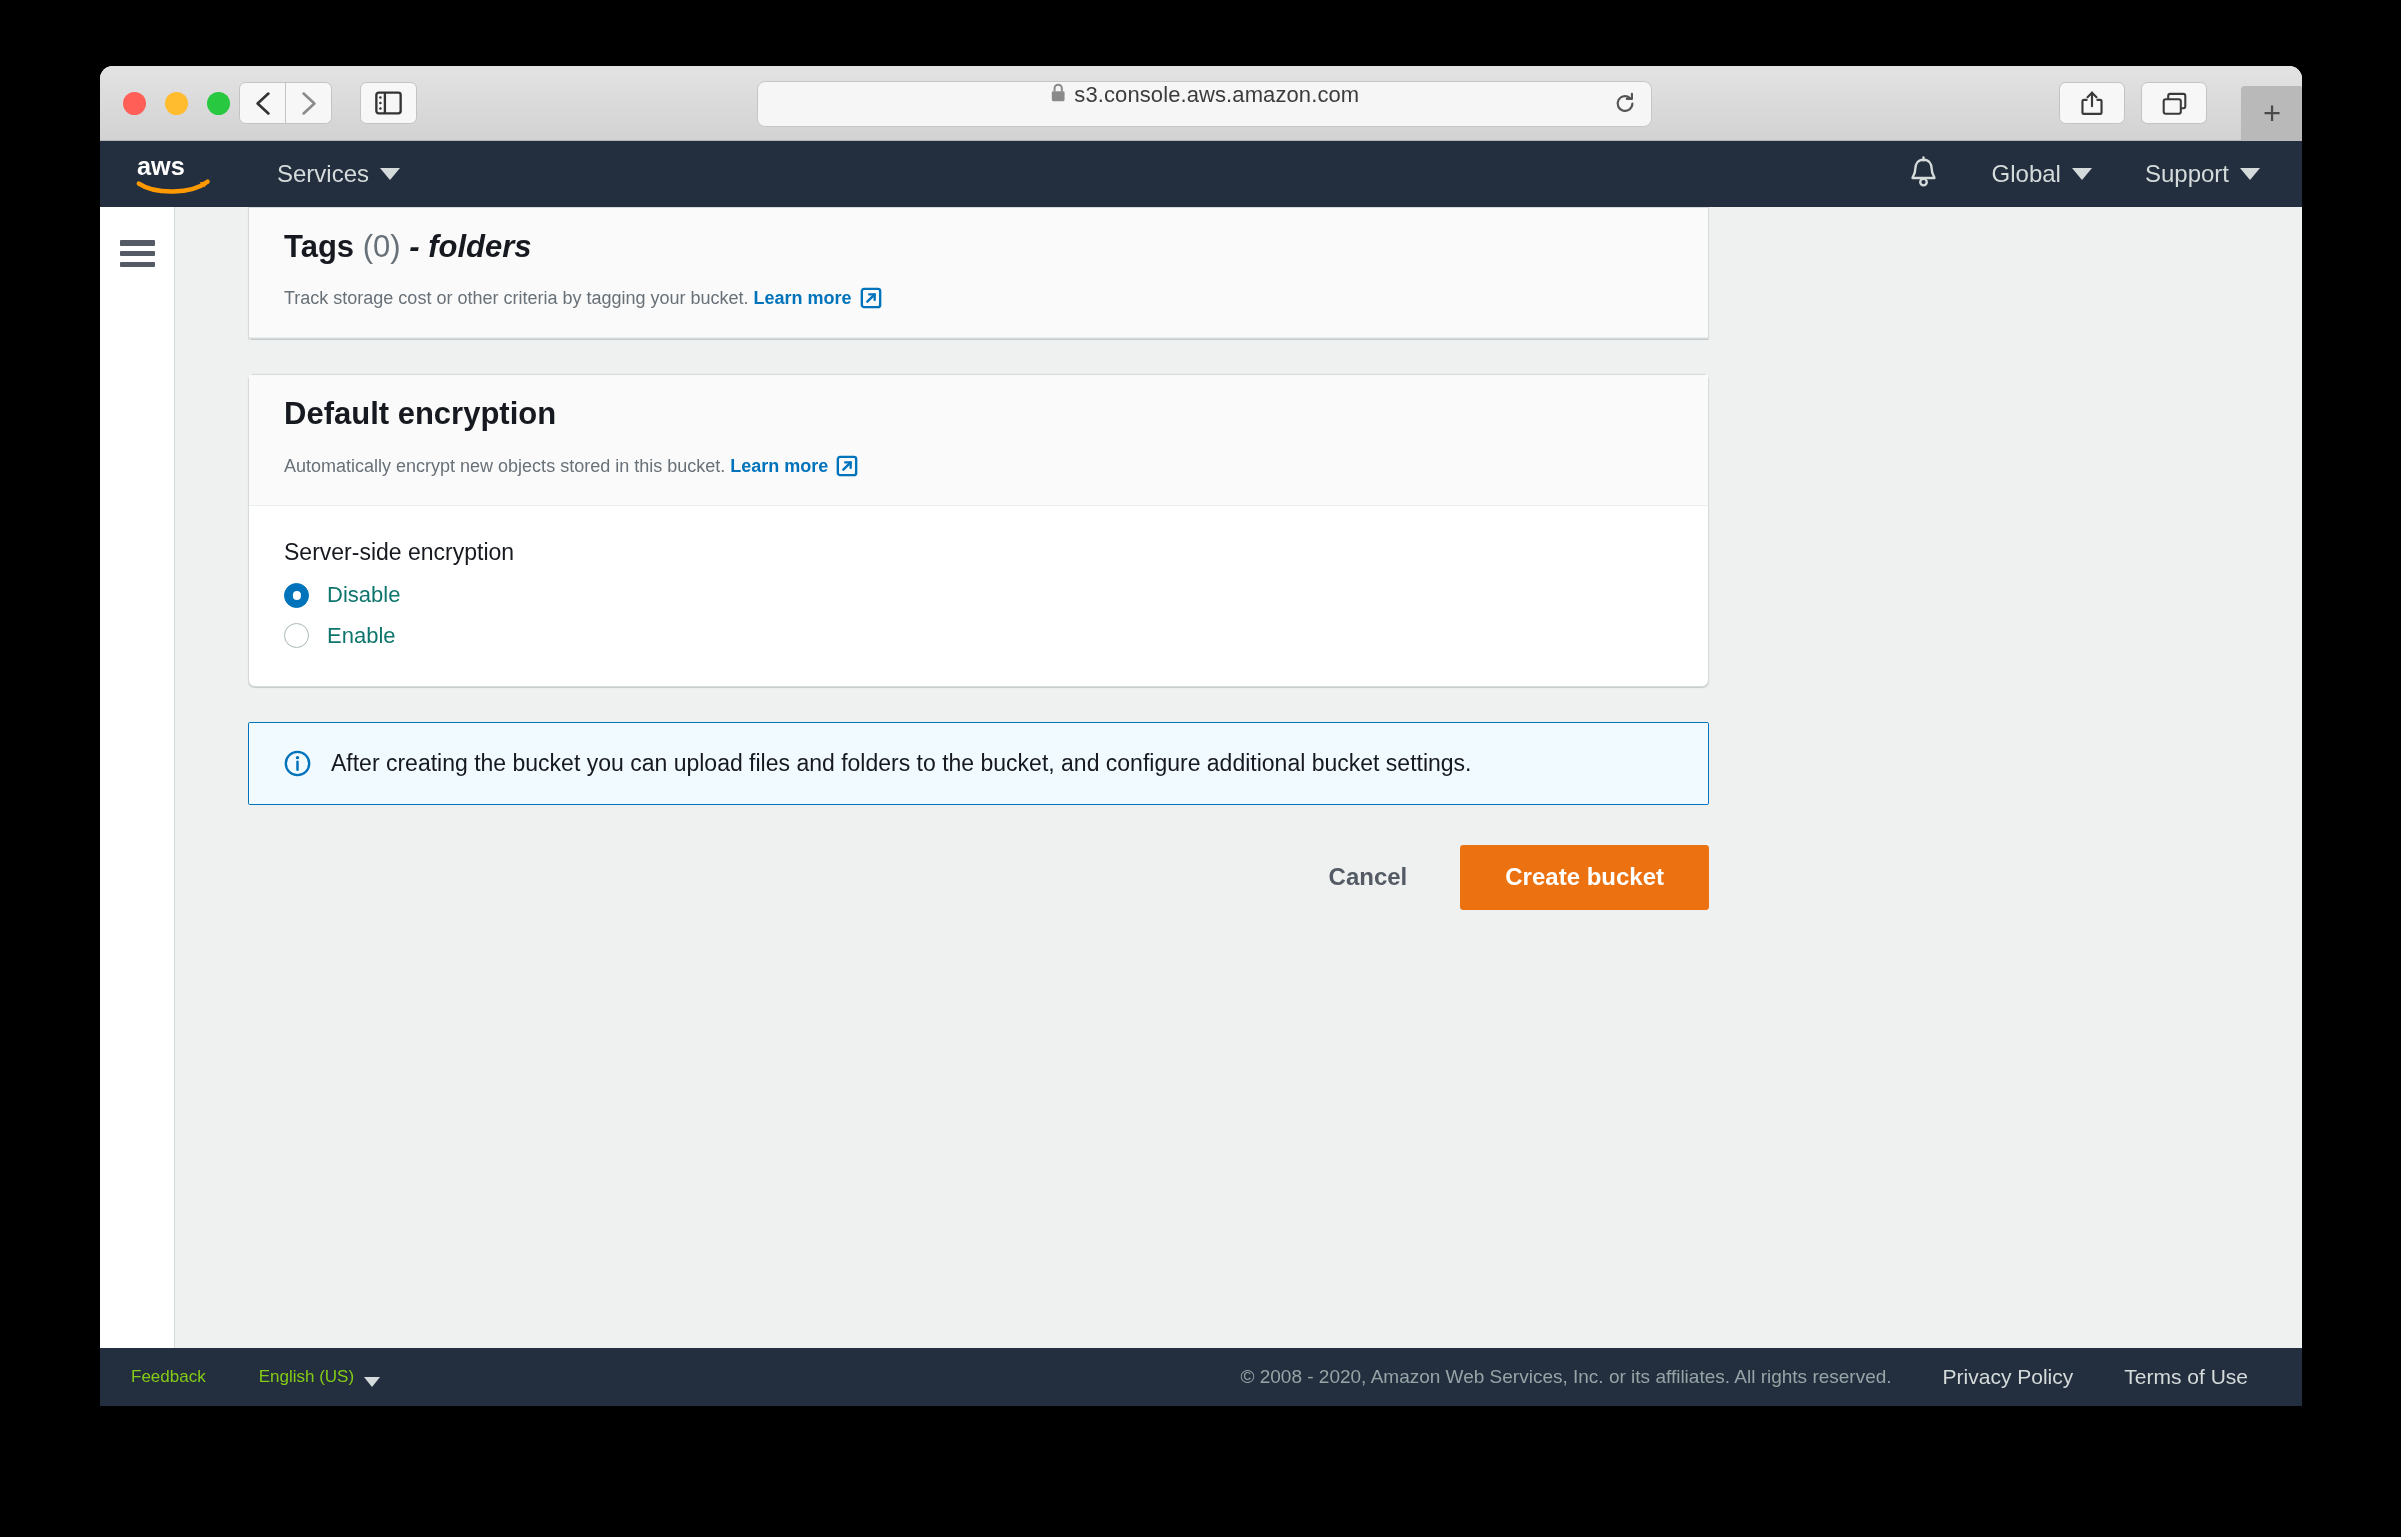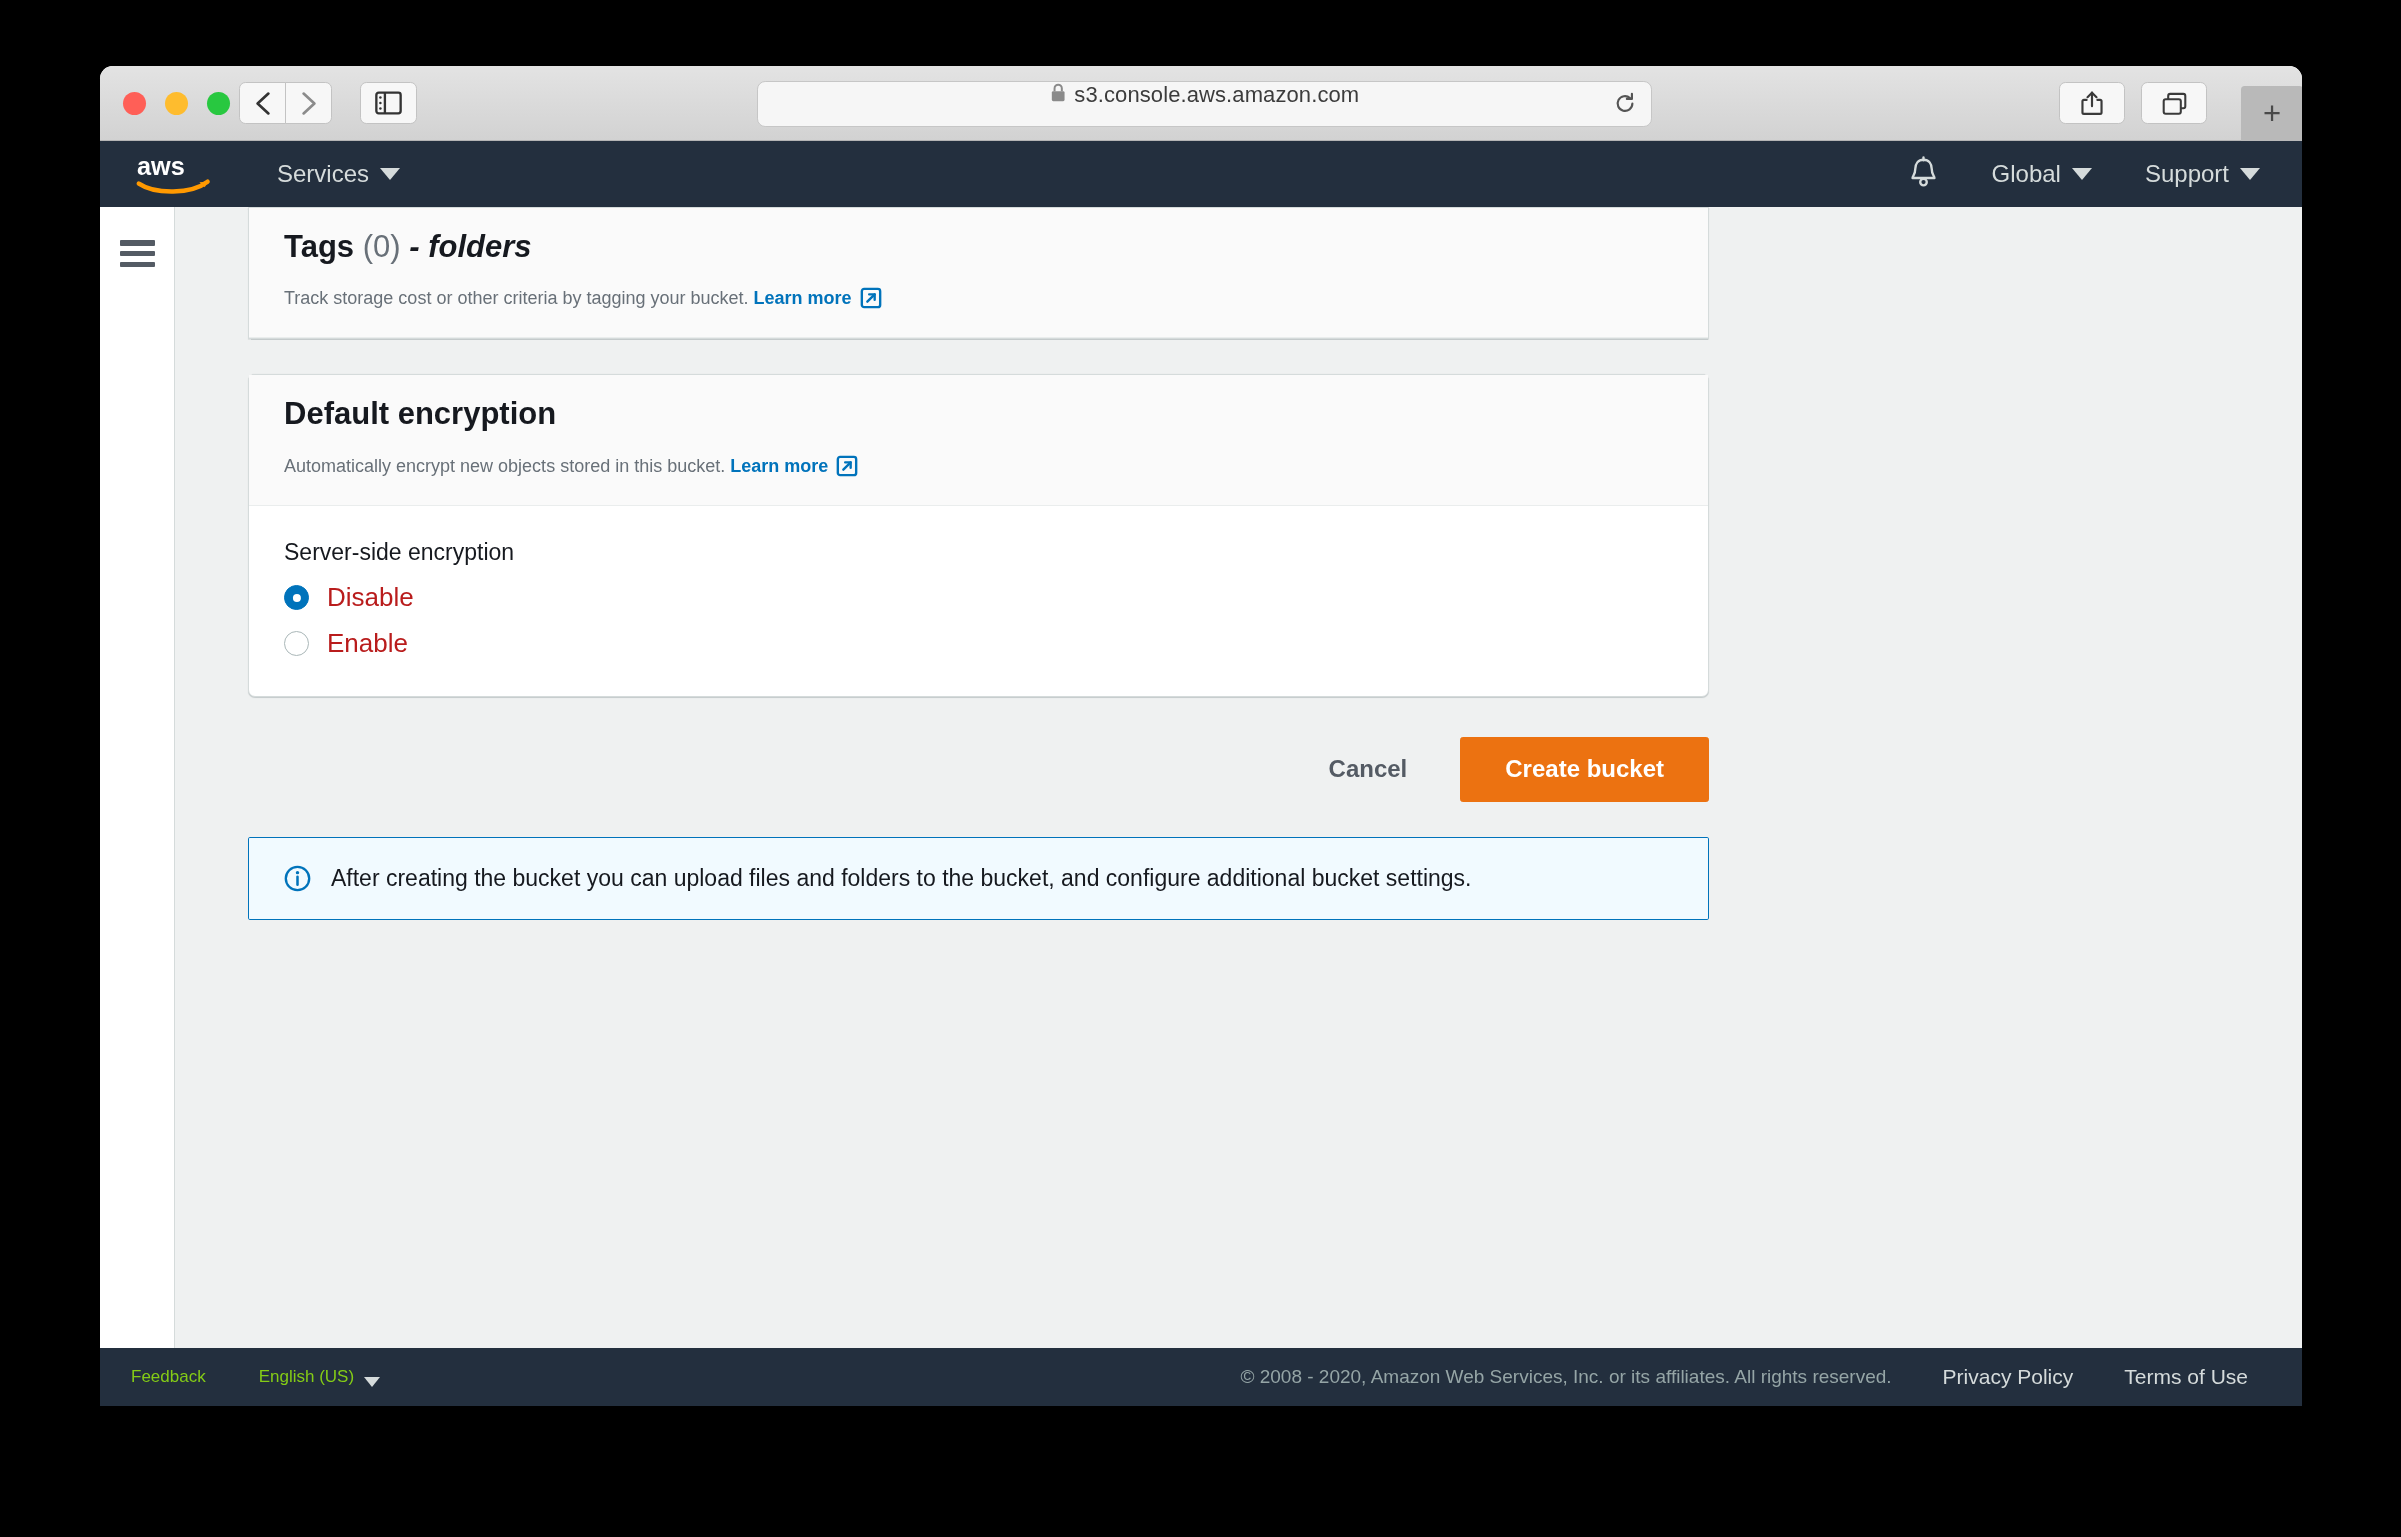--- a/index.html
+++ b/index.html
@@ -207,21 +207,21 @@
     border-color: #0073bb;
     background: #0073bb;
   }
   .radio.checked::after {
     content: "";
     position: absolute; left: 50%; top: 50%;
     transform: translate(-50%,-50%);
     width: 8.2px; height: 8.2px; border-radius: 50%;
     background: #ffffff;
   }
-  .radio-label { font-size: 26px; color: #b91c1c; }
+  .radio-label { font-size: 22px; color: #0f766e; }
 
   
   .expandable {
     width: 1461px;
     background: #fafafa;
     border: 0.9px solid #d5dbdb;
     box-shadow: 0 0.9px 0.9px rgba(0,28,36,.18);
     padding: 31px 35px;
     display: flex; align-items: center; gap: 18px;
     cursor: pointer;
@@ -456,32 +456,32 @@
           </label>
 
           <label class="radio-row" style="margin-bottom:0;">
             <span class="radio"></span>
             <span class="radio-label">Enable</span>
           </label>
         </div>
       </div>
 
 
-      <div id="action-row">
-        <button id="cancel-button">Cancel</button>
-        <button id="create-bucket-button">Create bucket</button>
-      </div>
-
       <div id="info-alert">
         <svg width="27" height="27" viewBox="0 0 30 30">
           <circle cx="15" cy="15" r="13" fill="none" stroke="#0073bb" stroke-width="2.6"></circle>
           <circle cx="15" cy="8.5" r="1.9" fill="#0073bb"></circle>
           <line x1="15" y1="13" x2="15" y2="22" stroke="#0073bb" stroke-width="2.8" stroke-linecap="round"></line>
         </svg>
         <span id="info-alert-text">After creating the bucket you can upload files and folders to the bucket, and configure additional bucket settings.</span>
+      </div>
+
+      <div id="action-row">
+        <button id="cancel-button">Cancel</button>
+        <button id="create-bucket-button">Create bucket</button>
       </div>
 
       <svg id="annotation-arrow" viewBox="0 0 260 76">
         <polygon points="0,38 63,8 63,68" fill="#fa2c18"></polygon>
         <rect x="60" y="29" width="200" height="18" fill="#fa2c18"></rect>
       </svg>
 
     </div>
   </div>
 

